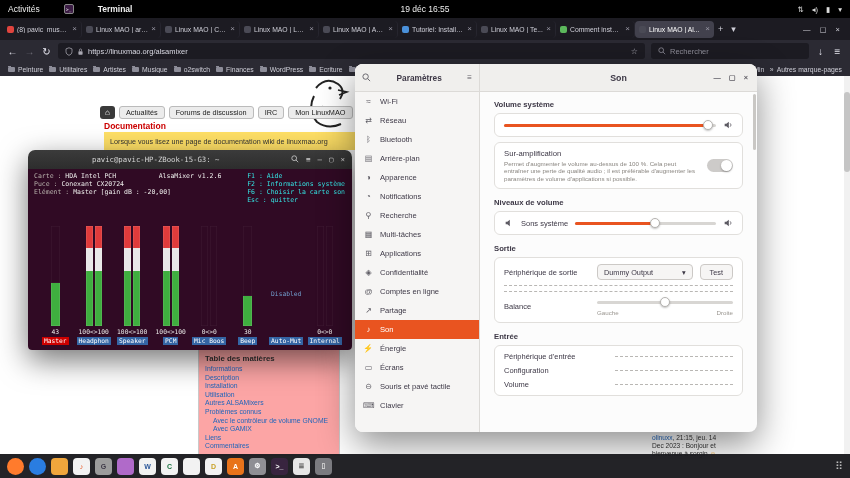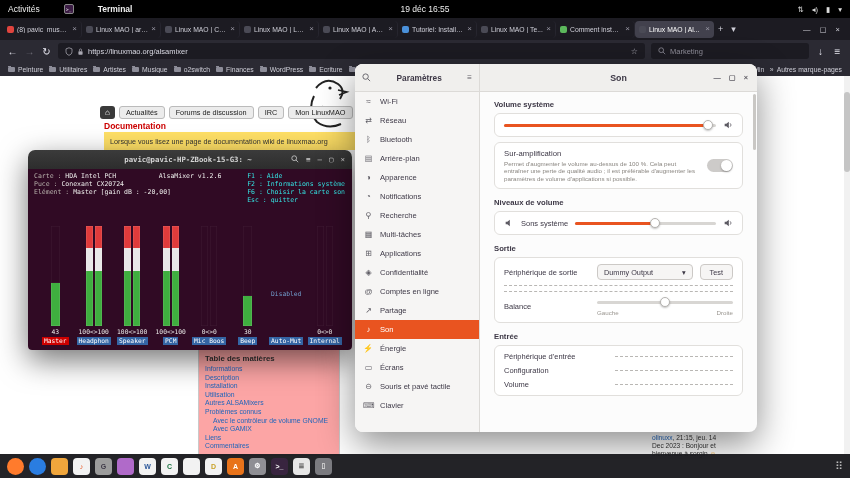--- a/index.html
+++ b/index.html
@@ -63,21 +63,21 @@
   #chat .emo{color:#f5a623}
   #pg-scroll{position:absolute;right:0;top:0;bottom:0;width:6px;background:#f1f1f1}
   #pg-thumb{position:absolute;right:0;top:16px;width:6px;height:80px;background:#c5c5c5;border-radius:3px}
   
   #terminal{position:absolute;left:28px;top:150px;width:324px;height:200px;z-index:20;
     border-radius:7px 7px 4px 4px;box-shadow:0 10px 30px rgba(0,0,0,.55);overflow:hidden;
     font-family:"DejaVu Sans Mono",monospace}
   #term-head{height:19px;background:linear-gradient(#3b3b3b,#2d2d2d);display:flex;align-items:center;
     color:#d6d6d6;font-size:7.3px;padding:0 7px;gap:7px}
   #term-head .sp{width:50px}
-  #term-head .ttl{flex:1;text-align:center;white-space:nowrap;overflow:hidden;font-weight:bold}
+  #term-head .ttl{flex:1;text-align:left;white-space:nowrap;overflow:hidden;font-weight:normal}
   #term-head .ic{color:#cfcfcf;font-size:7.5px}
   #term-body{height:181px;background:#300a24;position:relative;color:#d3d7cf;padding:3px 6px}
   .tline{font-size:6.5px;line-height:8px;white-space:pre}
   .tline .k{color:#b7b1ab}.tline .v{color:#eeeeec}
   #alsa-title{position:absolute;top:3px;left:0;right:0;text-align:center;font-size:6.5px;color:#eeeeec}
   #alsa-help{position:absolute;top:3px;right:7px;color:#34e2e2;font-size:6.5px;line-height:8px;text-align:left}
   #mixer{position:absolute;left:8px;right:8px;top:42px;bottom:5px;display:flex}
   .channel{flex:1;display:flex;flex-direction:column;align-items:center;justify-content:flex-end;position:relative}
   .vubars{display:flex;gap:2px;align-items:flex-end;height:100px}
   .bar{width:9px;height:100px;position:relative;
@@ -257,21 +257,21 @@
       <span class="url">https://linuxmao.org/alsamixer</span>
       <span class="star">☆</span>
     </div>
     <div id="searchbox">
       <span class="spk" style="color:#8f8e99">
         <svg width="8" height="8" viewBox="0 0 10 10">
             <circle cx="4" cy="4" r="3" fill="none" stroke="currentColor"></circle>
             <path d="M6.2 6.2 L9 9" stroke="currentColor"></path>
           </svg>
       </span>
-      <span>Marketing</span>
+      <span>Rechercher</span>
     </div>
     <span class="nav-ic">↓</span>
     <span class="nav-ic">≡</span>
   </div>
 
   <div id="bookmarks">
     <div class="bmstrip">
 
         <span class="bm">
           <span class="folder"></span>

